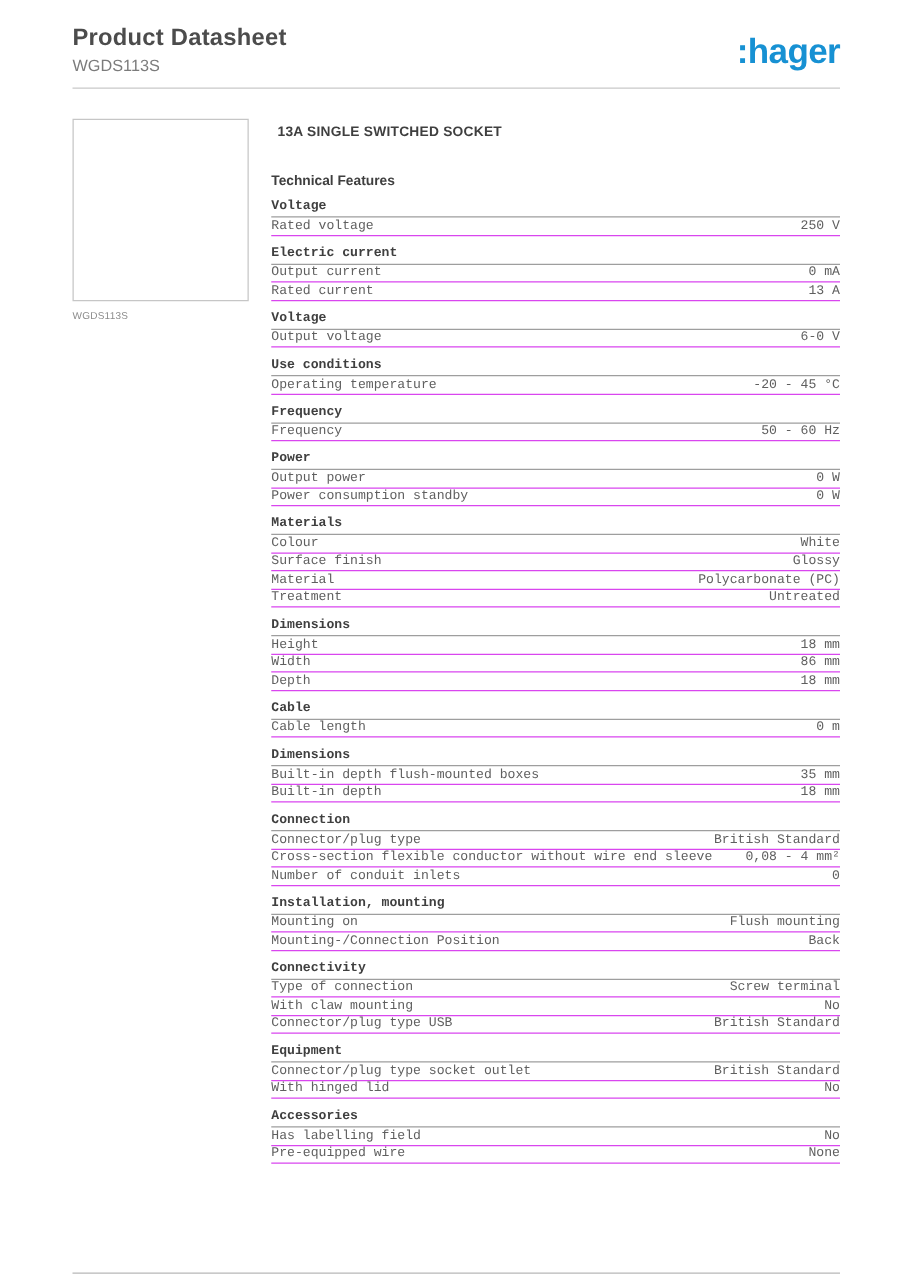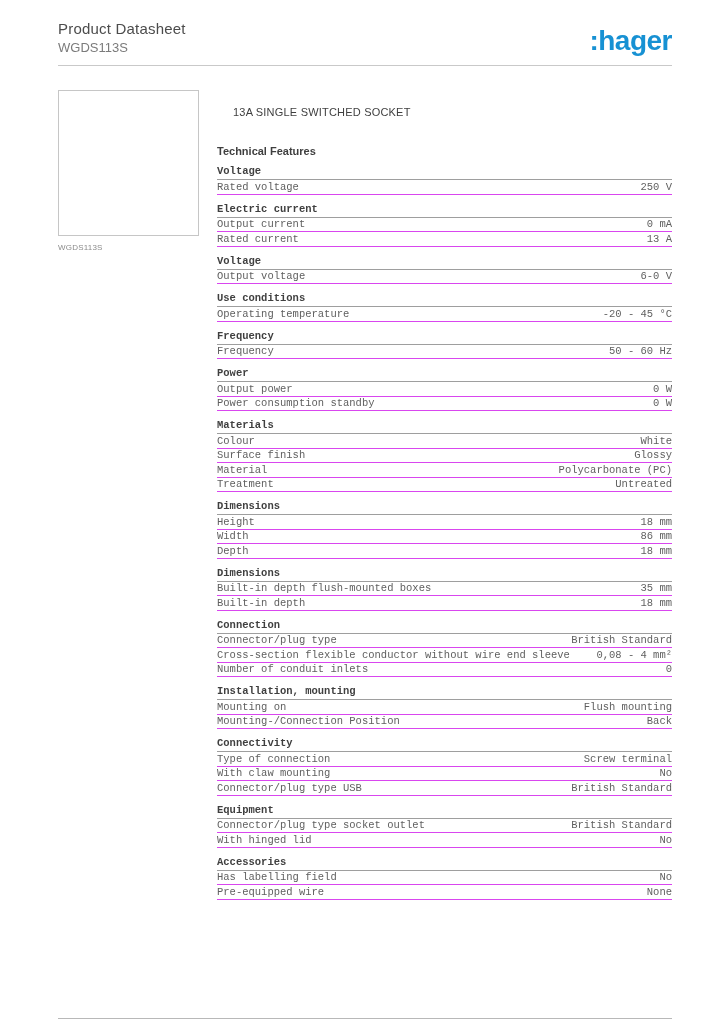--- a/index.html
+++ b/index.html
@@ -14,22 +14,22 @@
   }
 
   
   .header {
     display: flex;
     justify-content: space-between;
     align-items: flex-start;
     padding: 20px 52px 0 58px;
   }
   .doc-title {
-    font-size: 15px;
-    font-weight: normal;
+    font-size: 19px;
+    font-weight: bold;
     color: #4c4c4c;
     margin: 0;
     letter-spacing: 0.2px;
   }
   .doc-code {
     font-size: 13px;
     color: #7b7b7b;
     margin-top: 3px;
   }
   .logo {
@@ -56,23 +56,23 @@
   .image-caption {
     margin-top: 7px;
     font-size: 8px;
     color: #8b8b8b;
     letter-spacing: 0.2px;
   }
   .right-col { flex: 1; margin-left: 17px; }
 
   .product-name {
     font-size: 11px;
-    font-weight: normal;
+    font-weight: bold;
     color: #3f3f3f;
-    margin: 16px;
+    margin: 5px;
     letter-spacing: 0.2px;
   }
   .tech-title {
     font-size: 11px;
     font-weight: bold;
     color: #3f3f3f;
     margin: 27px 0 0;
   }
 
   
@@ -247,20 +247,29 @@
     <span class="row-value">86 mm</span>
   </div>
 
   <div class="spec-row">
     <span class="row-label">Depth</span>
     <span class="row-value">18 mm</span>
   </div>
 </div>
   </div>
 
+  <div class="spec-section">
+    <div class="section-title">Cable</div>
+    <div class="section-rows">
+  <div class="spec-row">
+    <span class="row-label">Cable length</span>
+    <span class="row-value">0 m</span>
+  </div>
+</div>
+  </div>
 
   <div class="spec-section">
     <div class="section-title">Dimensions</div>
     <div class="section-rows">
   <div class="spec-row">
     <span class="row-label">Built-in depth flush-mounted boxes</span>
     <span class="row-value">35 mm</span>
   </div>
 
   <div class="spec-row">

